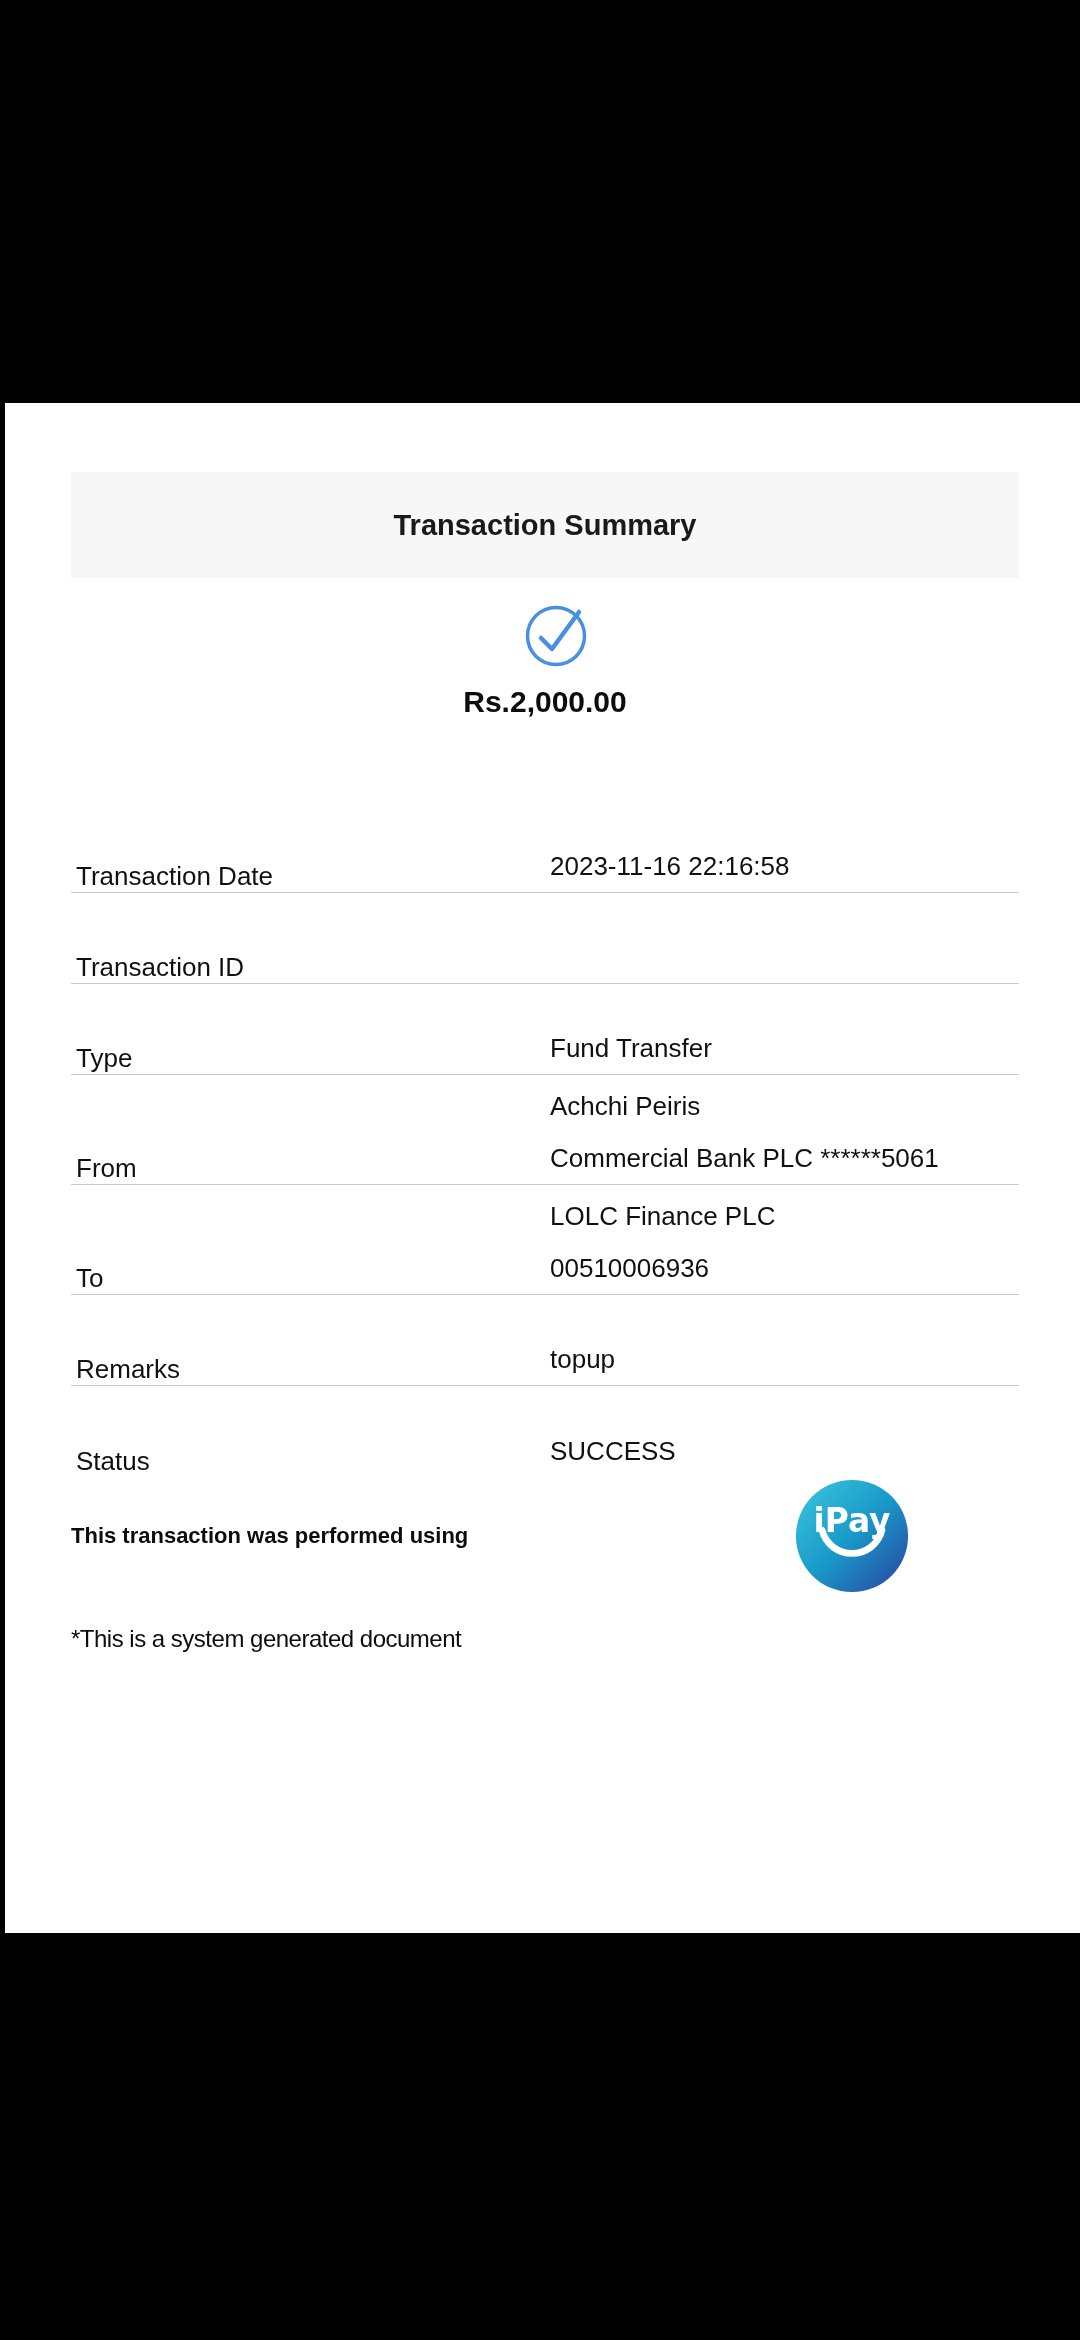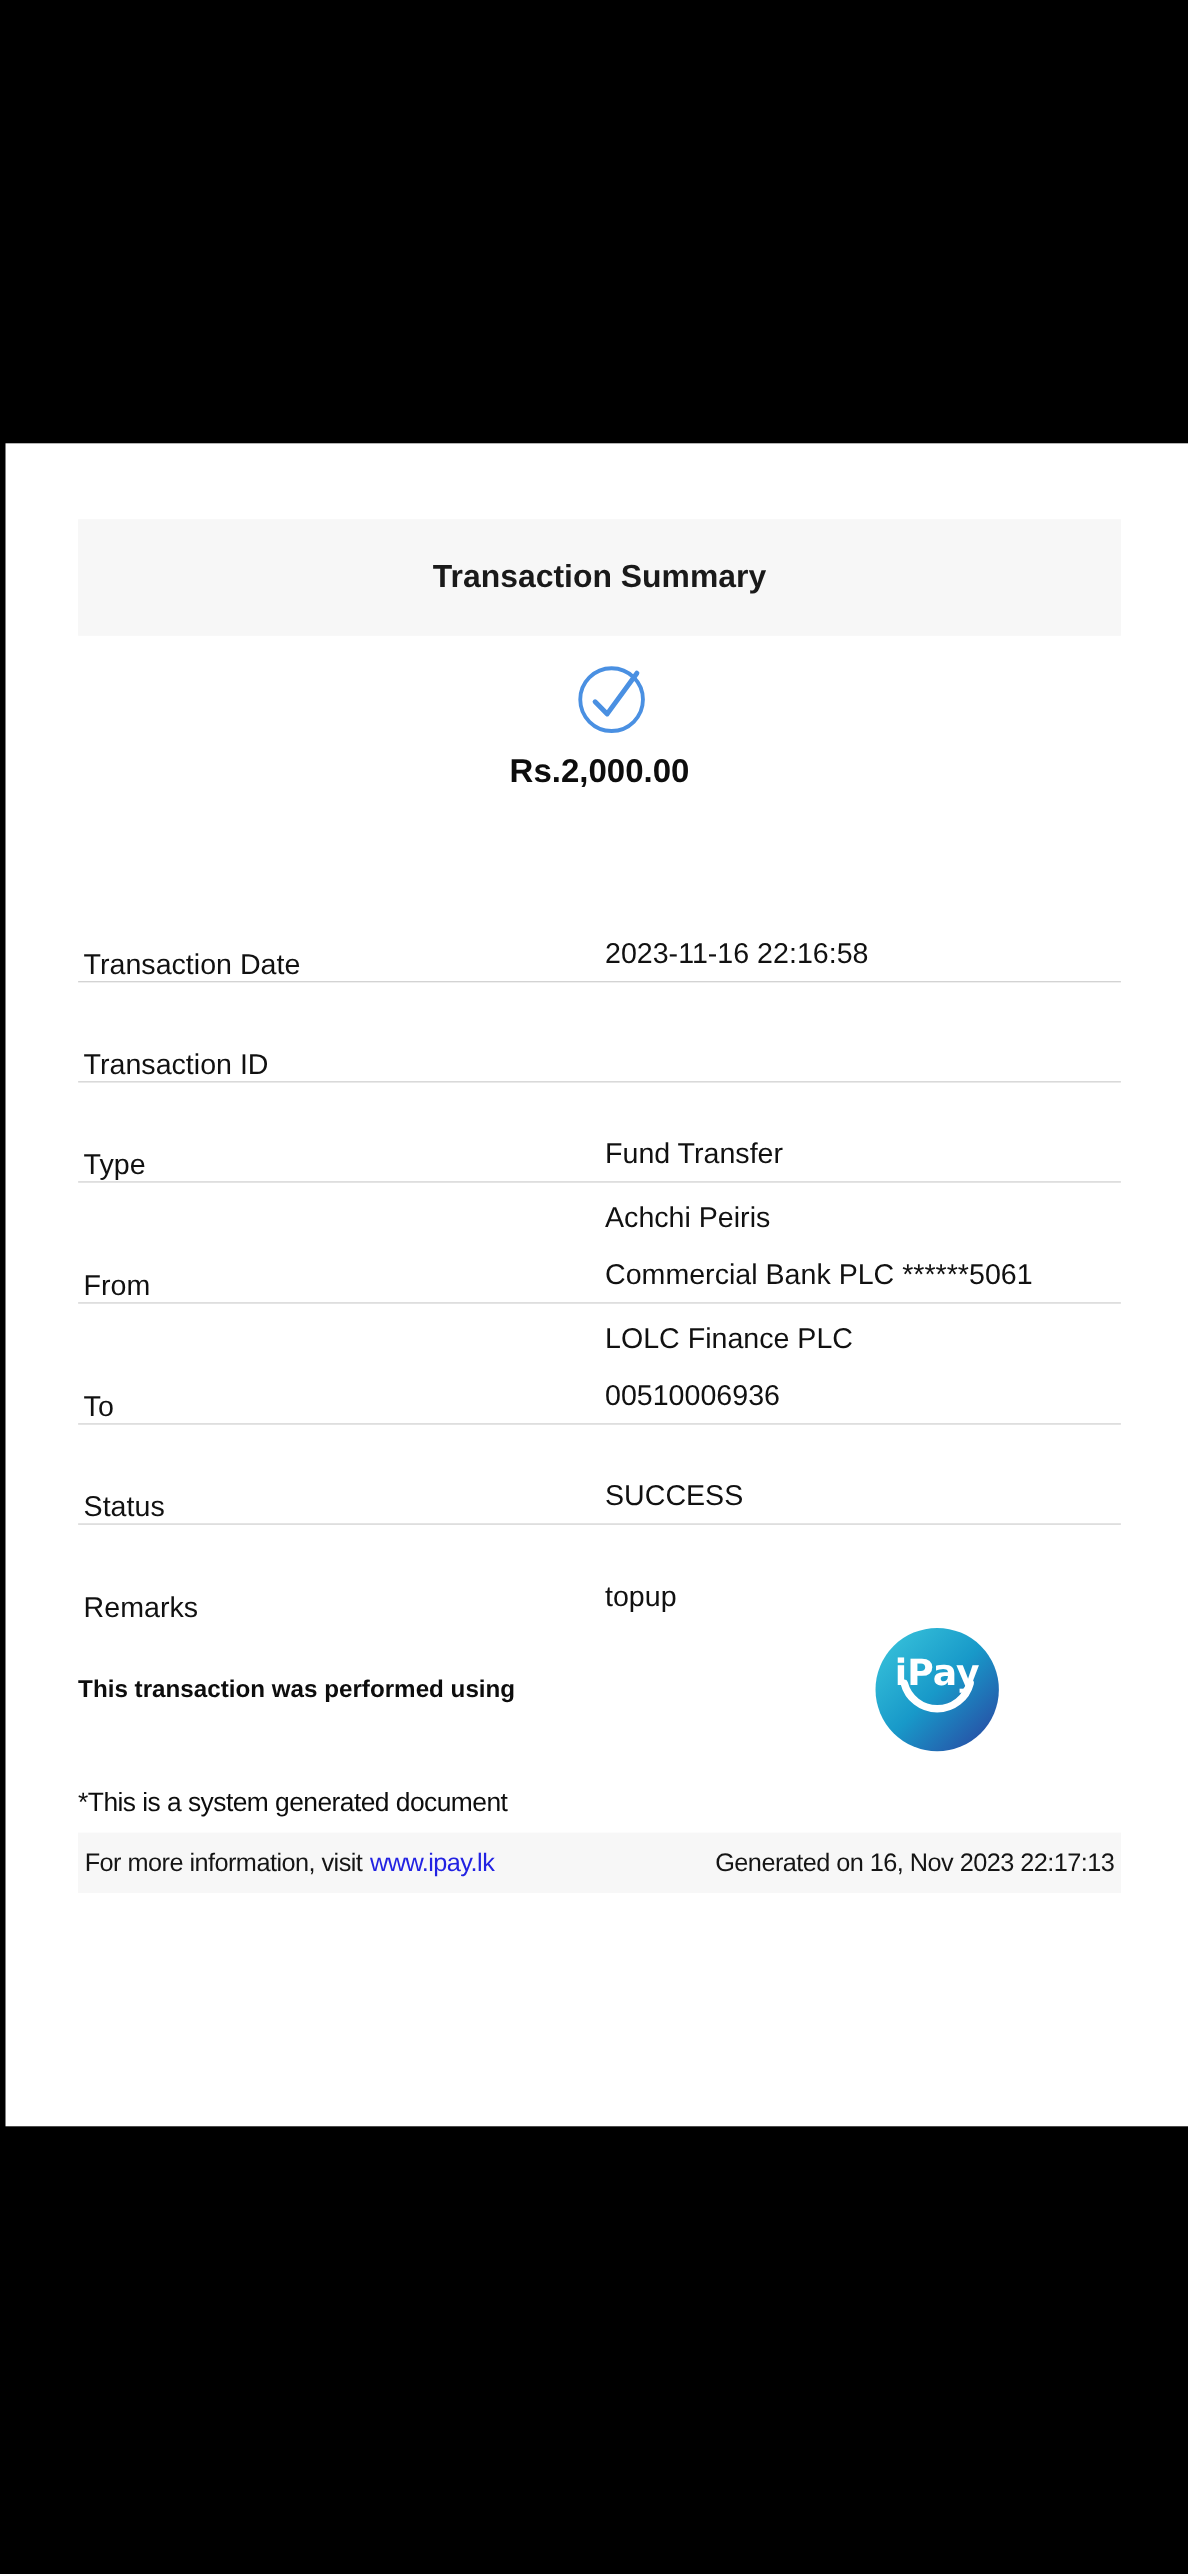--- a/index.html
+++ b/index.html
@@ -114,30 +114,30 @@
   <div class="row tall">
     <div class="label">To</div>
     <div class="values">
               <p>LOLC Finance PLC</p>
               <p>00510006936</p>
             </div>
   </div>
 
 
   <div class="row">
-    <div class="label">Status</div>
+    <div class="label">Remarks</div>
     <div class="values">
-              <p>SUCCESS</p>
+              <p>topup</p>
             </div>
   </div>
 
   <div class="row">
-    <div class="label">Remarks</div>
+    <div class="label">Status</div>
     <div class="values">
-              <p>topup</p>
+              <p>SUCCESS</p>
             </div>
   </div>
 </div>
 
       <div class="performed">
         <span class="performed-text">This transaction was performed using</span>
         <svg class="ipay-logo" width="116" height="116" viewBox="0 0 120 120">
           <defs>
             <linearGradient id="ipayGrad" x1="0" y1="0" x2="1" y2="1">
               <stop offset="0" class="g1"></stop>
@@ -146,22 +146,16 @@
             </linearGradient>
           </defs>
           <circle cx="60" cy="60" r="58" fill="url(#ipayGrad)"></circle>
           <path d="M 29 54 A 32 32 0 0 0 91 54" fill="none" stroke="#ffffff" stroke-width="7" stroke-linecap="round"></path>
           <text x="60" y="56" text-anchor="middle" font-size="34" font-weight="bold" fill="#ffffff" font-family="'DejaVu Sans', sans-serif">iPay</text>
         </svg>
       </div>
 
       <div class="note">*This is a system generated document</div>
 
-      <div class="footer-bar">
-        <span class="footer-left">
-          <span>For more information, visit</span><a class="footer-link">www.ipay.lk</a>
-        </span>
-        <span class="footer-right">Generated on 16, Nov 2023 22:17:13</span>
-      </div>
 
     </div>
   </div>
 </div>
 
 </body></html>

